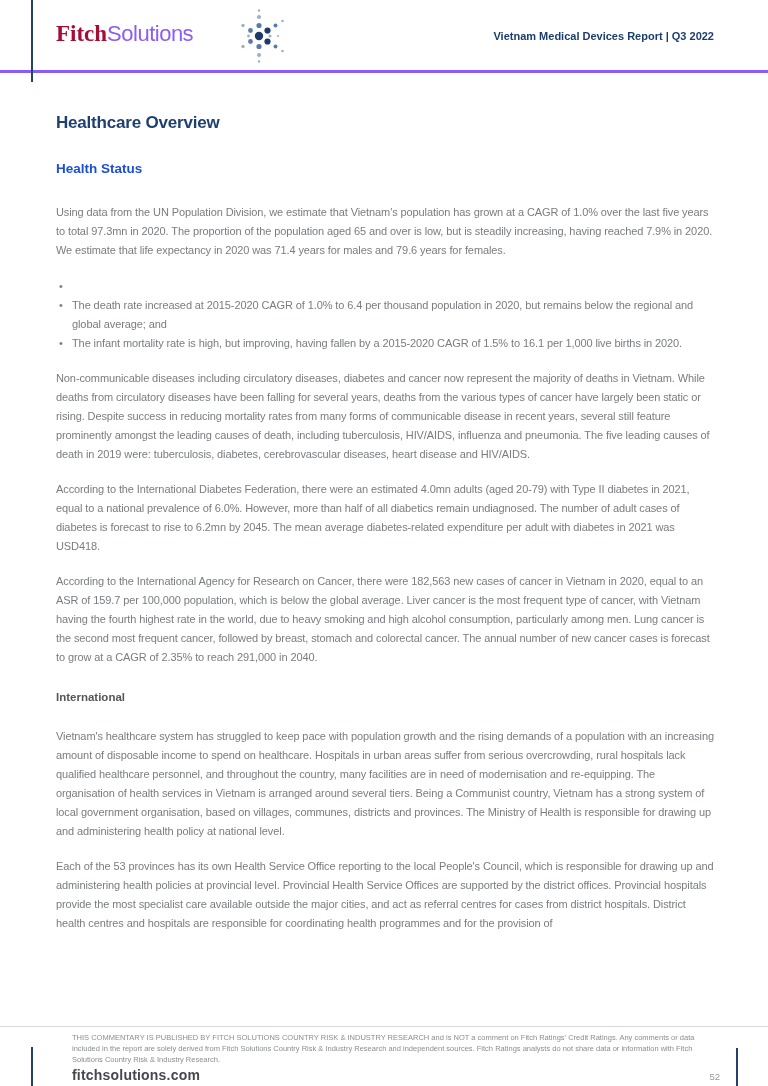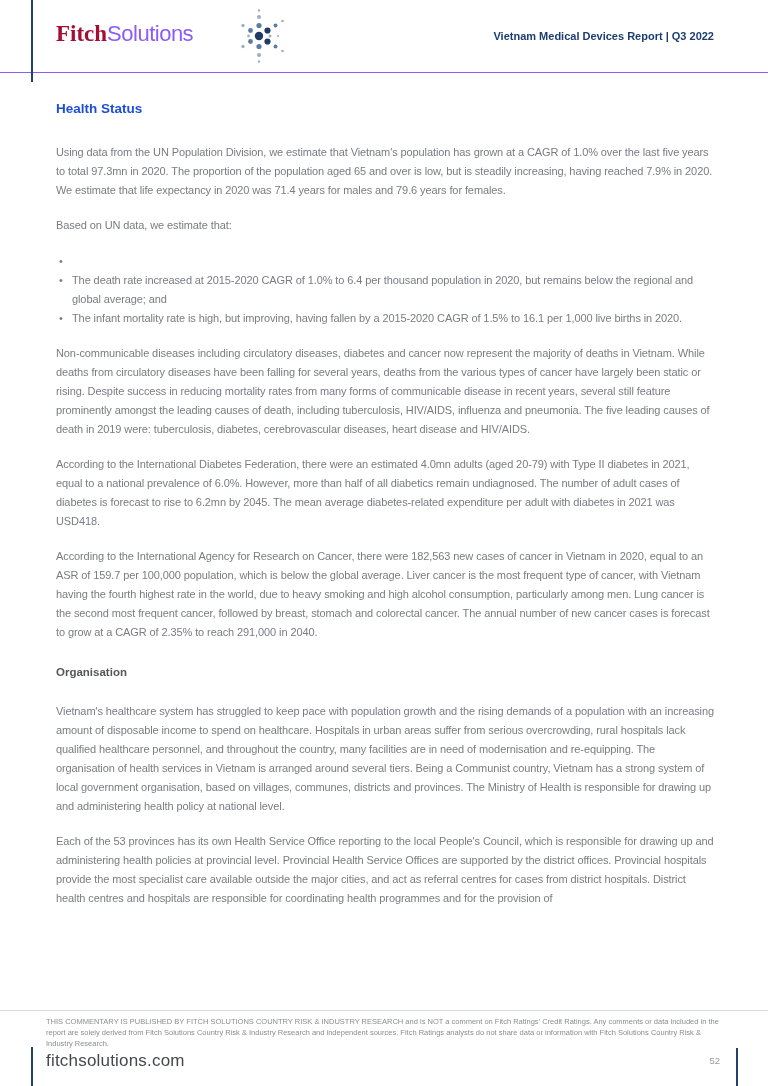--- a/index.html
+++ b/index.html
@@ -17,21 +17,21 @@
   
   .rule-v { position:absolute; width:2px; background:#24406c; z-index:30; }
   .rule-top-left { left:31px; top:0; height:82px; }
   .rule-bottom-left { left:31px; bottom:0; height:39px; }
   .rule-bottom-right { left:736px; bottom:0; height:38px; }
 
   
   .header {
     position:relative;
     height:73px;
-    border-bottom:1px solid #8b5cf6;
+    border-bottom:3px solid #8b5cf6;
   }
   .logo { position:absolute; left:56px; top:21px; display:flex; align-items:baseline; }
   .logo-fitch {
     font-family:"Liberation Serif", serif;
     font-weight:700; font-size:23px; color:#a50d34;
   }
   .logo-solutions {
     font-family:"Liberation Sans", sans-serif;
     font-weight:400; font-size:22px; color:#8b5cf6; letter-spacing:-0.5px;
   }
@@ -62,31 +62,31 @@
     color:#7a7c80;
   }
   .para-first { margin-top:27px; }
   .para-org { margin-top:24px; }
   .bullet-list { margin-top:17px; list-style:none; }
   .bullet-item { display:flex; font-size:11px; line-height:19px; letter-spacing:-0.1px; color:#7a7c80; }
   .bullet-marker { flex:none; width:16px; padding-left:3px; color:#7a7c80; }
 
   
   .footer {
-    position:absolute; left:0; bottom:16px; width:100%; height:60px;
+    position:absolute; left:0; bottom:0; width:100%; height:60px;
     background:#ffffff; border-top:1px solid #d9d9d9; z-index:20;
-    padding:0 48px 0 46px;
+    padding:0 48px 0 72px;
   }
   .disclaimer {
     margin-top:5px;
     font-size:7.5px; line-height:11px; color:#8b8d90;
   }
   .footer-row { display:flex; justify-content:space-between; align-items:flex-start; margin-top:2px; }
   .website {
-    font-size:17px; font-weight:400; color:#45484d; letter-spacing:0.2px;
+    font-size:14px; font-weight:700; color:#45484d; letter-spacing:0.2px;
     text-decoration:none;
   }
   .page-number { font-size:9.5px; color:#97999c; margin-top:4px; }
 </style>
 </head>
 <body>
 
 <div class="page">
 
   <div class="rule-v rule-top-left"></div>
@@ -124,45 +124,45 @@
           <circle cx="38" cy="28" r="1.5" fill="#9fb0c6"></circle>
           <circle cx="46" cy="28" r="1.1" fill="#9fb0c6"></circle>
           <circle cx="16.5" cy="28" r="1.4" fill="#9fb0c6"></circle>
         </svg>
       </span>
     </div>
     <div class="report-title">Vietnam Medical Devices Report | Q3 2022</div>
   </div>
 
   <div class="content">
+    <div class="h1">Healthcare Overview</div>
 
     <div class="h2">Health Status</div>
 
     <p class="para para-first">Using data from the UN Population Division, we estimate that Vietnam's population has grown at a CAGR of 1.0% over the last five years to total 97.3mn in 2020. The proportion of the population aged 65 and over is low, but is steadily increasing, having reached 7.9% in 2020. We estimate that life expectancy in 2020 was 71.4 years for males and 79.6 years for females.</p>
-    <p class="para">Based on UN data, we estimate that:</p>
 
     <ul class="bullet-list">
       <li class="bullet-item">
         <span class="bullet-marker">•</span>
       </li>
       <li class="bullet-item">
         <span class="bullet-marker">•</span>
         <span>The death rate increased at 2015-2020 CAGR of 1.0% to 6.4 per thousand population in 2020, but remains below the regional and global average; and</span>
       </li>
       <li class="bullet-item">
         <span class="bullet-marker">•</span>
         <span>The infant mortality rate is high, but improving, having fallen by a 2015-2020 CAGR of 1.5% to 16.1 per 1,000 live births in 2020.</span>
       </li>
     </ul>
 
     <p class="para">Non-communicable diseases including circulatory diseases, diabetes and cancer now represent the majority of deaths in Vietnam. While deaths from circulatory diseases have been falling for several years, deaths from the various types of cancer have largely been static or rising. Despite success in reducing mortality rates from many forms of communicable disease in recent years, several still feature prominently amongst the leading causes of death, including tuberculosis, HIV/AIDS, influenza and pneumonia. The five leading causes of death in 2019 were: tuberculosis, diabetes, cerebrovascular diseases, heart disease and HIV/AIDS.</p>
     <p class="para">According to the International Diabetes Federation, there were an estimated 4.0mn adults (aged 20-79) with Type II diabetes in 2021, equal to a national prevalence of 6.0%. However, more than half of all diabetics remain undiagnosed. The number of adult cases of diabetes is forecast to rise to 6.2mn by 2045. The mean average diabetes-related expenditure per adult with diabetes in 2021 was USD418.</p>
     <p class="para">According to the International Agency for Research on Cancer, there were 182,563 new cases of cancer in Vietnam in 2020, equal to an ASR of 159.7 per 100,000 population, which is below the global average. Liver cancer is the most frequent type of cancer, with Vietnam having the fourth highest rate in the world, due to heavy smoking and high alcohol consumption, particularly among men. Lung cancer is the second most frequent cancer, followed by breast, stomach and colorectal cancer. The annual number of new cancer cases is forecast to grow at a CAGR of 2.35% to reach 291,000 in 2040.</p>
 
-    <div class="h3">Organisation</div>
+    <div class="h3">International</div>
 
     <p class="para para-org">Vietnam's healthcare system has struggled to keep pace with population growth and the rising demands of a population with an increasing amount of disposable income to spend on healthcare. Hospitals in urban areas suffer from serious overcrowding, rural hospitals lack qualified healthcare personnel, and throughout the country, many facilities are in need of modernisation and re-equipping. The organisation of health services in Vietnam is arranged around several tiers. Being a Communist country, Vietnam has a strong system of local government organisation, based on villages, communes, districts and provinces. The Ministry of Health is responsible for drawing up and administering health policy at national level.</p>
     <p class="para">Each of the 53 provinces has its own Health Service Office reporting to the local People's Council, which is responsible for drawing up and administering health policies at provincial level. Provincial Health Service Offices are supported by the district offices. Provincial hospitals provide the most specialist care available outside the major cities, and act as referral centres for cases from district hospitals. District health centres and hospitals are responsible for coordinating health programmes and for the provision of</p>
   </div>
 
   <div class="footer">
     <div class="disclaimer">THIS COMMENTARY IS PUBLISHED BY FITCH SOLUTIONS COUNTRY RISK &amp; INDUSTRY RESEARCH and is NOT a comment on Fitch Ratings' Credit Ratings. Any comments or data included in the report are solely derived from Fitch Solutions Country Risk &amp; Industry Research and independent sources. Fitch Ratings analysts do not share data or information with Fitch Solutions Country Risk &amp; Industry Research.</div>
     <div class="footer-row">
       <a class="website" href="#">fitchsolutions.com</a>
       <span class="page-number">52</span>

